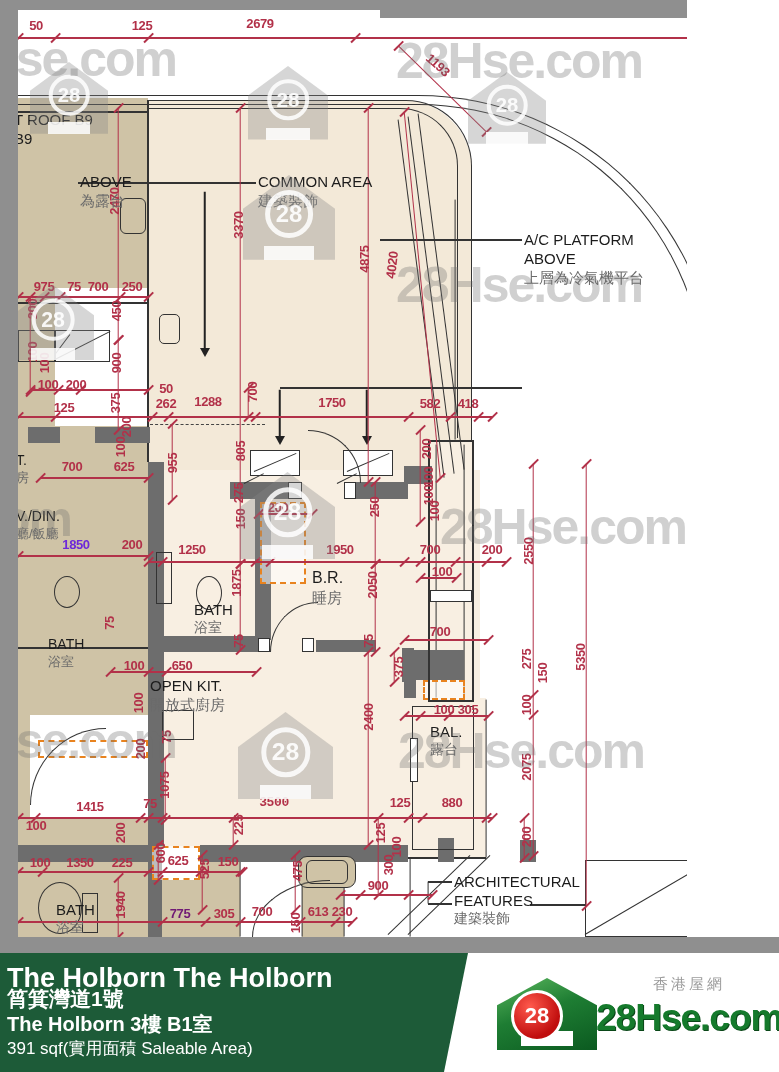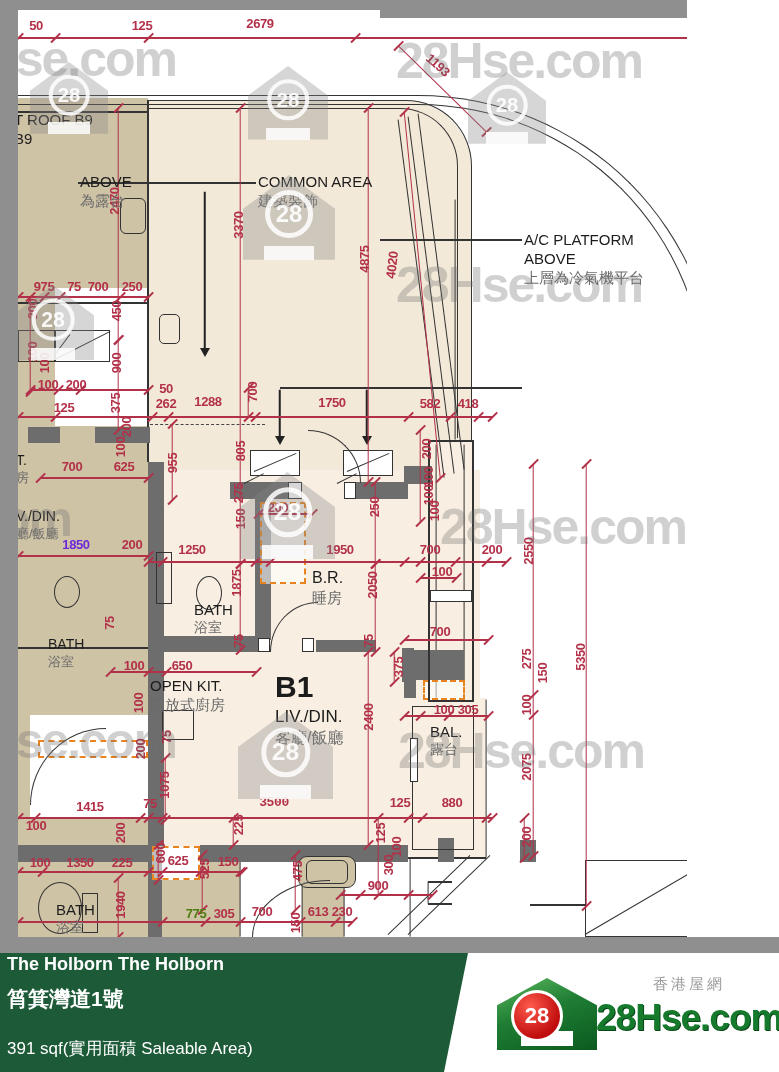--- a/index.html
+++ b/index.html
@@ -6,21 +6,21 @@
   #stage{position:relative;width:779px;height:1072px;background:#ffffff;overflow:hidden;
          font-family:"Liberation Sans","DejaVu Sans",sans-serif;}
   #plan{position:absolute;left:0;top:0;width:687px;height:953px;overflow:hidden;}
   .dimlab{position:absolute;font-weight:700;font-size:13px;letter-spacing:-0.4px;white-space:nowrap;}
   .rlab{position:absolute;line-height:1.28;white-space:nowrap;}
   .wmtext{position:absolute;font-weight:700;font-size:50px;letter-spacing:-2px;color:rgba(110,110,110,0.32);white-space:nowrap;}
   .footer-band{position:absolute;left:0;top:937px;width:779px;height:16px;}
   .footer{position:absolute;left:0;top:953px;width:779px;height:119px;background:#ffffff;}
   .fgreen{position:absolute;left:0;top:0;width:480px;height:119px;}
   .ftxt{position:absolute;color:#fff;white-space:nowrap;left:7px;}
-  .f1{top:1px;font-size:18px;font-weight:700;}
+  .f1{top:10px;font-size:27px;font-weight:700;}
   .f2{top:32px;font-size:21px;font-weight:700;}
   .f3{top:58px;font-size:20px;font-weight:600;}
   .f4{top:84px;font-size:17px;font-weight:400;}
   .flogo{position:absolute;left:497px;top:25px;width:100px;height:72px;}
   .flogo .roof{position:absolute;left:0;top:0;width:100%;height:100%;
      clip-path:polygon(50% 0,100% 38%,100% 100%,0 100%,0 38%);
      background:linear-gradient(160deg,#5cb85f 0%,#1e7d33 45%,#0b5a20 100%);}
   .flogo .base{position:absolute;left:24%;bottom:6%;width:52%;height:20%;background:#fff;}
   .flogo .ring{position:absolute;left:14px;top:12px;width:46px;height:46px;border-radius:50%;
      background:radial-gradient(circle at 35% 30%,#ff5a4d,#c00d0d 70%);border:3px solid #fff;
@@ -395,21 +395,21 @@
       <div class="dimlab" style="position: absolute; left: 40px; top: 862px; color: rgb(178, 49, 73); transform: translate(-50%, -50%);">100</div>
       <div class="dimlab" style="position: absolute; left: 80px; top: 862px; color: rgb(178, 49, 73); transform: translate(-50%, -50%);">1350</div>
       <div class="dimlab" style="position: absolute; left: 122px; top: 862px; color: rgb(178, 49, 73); transform: translate(-50%, -50%);">225</div>
       <div class="dimlab" style="position: absolute; left: 178px; top: 860px; color: rgb(178, 49, 73); transform: translate(-50%, -50%);">625</div>
       <div class="dimlab" style="position: absolute; left: 228px; top: 861px; color: rgb(178, 49, 73); transform: translate(-50%, -50%);">150</div>
       <div class="dimlab" style="position: absolute; left: 160px; top: 853px; color: rgb(178, 49, 73); transform: translate(-50%, -50%) rotate(-90deg);">600</div>
       <div class="dimlab" style="position: absolute; left: 204px; top: 869px; color: rgb(178, 49, 73); transform: translate(-50%, -50%) rotate(-90deg);">525</div>
       <div class="dimlab" style="position: absolute; left: 297px; top: 871px; color: rgb(178, 49, 73); transform: translate(-50%, -50%) rotate(-90deg);">475</div>
       <div class="dimlab" style="position: absolute; left: 120px; top: 905px; color: rgb(178, 49, 73); transform: translate(-50%, -50%) rotate(-90deg);">1940</div>
       <div class="dimlab" style="position: absolute; left: 295px; top: 923px; color: rgb(178, 49, 73); transform: translate(-50%, -50%) rotate(-90deg);">150</div>
-      <div class="dimlab" style="position: absolute; left: 180px; top: 913px; color: #4d7c0f; transform: translate(-50%, -50%); margin-left: 16px;">775</div>
+      <div class="dimlab" style="position: absolute; left: 180px; top: 913px; color: #701a75; transform: translate(-50%, -50%);">775</div>
       <div class="dimlab" style="position: absolute; left: 224px; top: 913px; color: rgb(178, 49, 73); transform: translate(-50%, -50%);">305</div>
       <div class="dimlab" style="position: absolute; left: 262px; top: 911px; color: rgb(178, 49, 73); transform: translate(-50%, -50%);">700</div>
       <div class="dimlab" style="position: absolute; left: 318px; top: 911px; color: rgb(178, 49, 73); transform: translate(-50%, -50%);">613</div>
       <div class="dimlab" style="position: absolute; left: 342px; top: 911px; color: rgb(178, 49, 73); transform: translate(-50%, -50%);">230</div>
       <div class="dimlab" style="position: absolute; left: 378px; top: 885px; color: rgb(178, 49, 73); transform: translate(-50%, -50%);">900</div>
       <div class="rlab" style="position: absolute; left: 14px; top: 110px;">
         <div style="color: rgb(28, 28, 28); font-size: 15px; font-weight: 400;">T ROOF B9</div>
         <div style="color: rgb(28, 28, 28); font-size: 15px; font-weight: 400;">B9</div>
       </div>
       <div class="rlab" style="position: absolute; left: 258px; top: 172px;">
@@ -430,44 +430,44 @@
         <div style="color: rgb(107, 107, 107); font-size: 15px; font-weight: 400;">睡房</div>
       </div>
       <div class="rlab" style="position: absolute; left: 194px; top: 600px;">
         <div style="color: rgb(28, 28, 28); font-size: 15px; font-weight: 400;">BATH</div>
         <div style="color: rgb(107, 107, 107); font-size: 14px; font-weight: 400;">浴室</div>
       </div>
       <div class="rlab" style="position: absolute; left: 150px; top: 676px;">
         <div style="color: rgb(28, 28, 28); font-size: 15px; font-weight: 400;">OPEN KIT.</div>
         <div style="color: rgb(107, 107, 107); font-size: 15px; font-weight: 400;">開放式廚房</div>
       </div>
-      <div class="rlab" style="position: absolute; left: 275px; top: 668px;">
-        <div style="color: rgb(28, 28, 28); font-size: 30px; font-weight: 700;">B1</div>
-        <div style="color: rgb(28, 28, 28); font-size: 17px; font-weight: 400;">LIV./DIN.</div>
-        <div style="color: rgb(107, 107, 107); font-size: 16px; font-weight: 400;">客廳/飯廳</div>
-      </div>
       <div class="rlab" style="position: absolute; left: 430px; top: 722px;">
         <div style="color: rgb(28, 28, 28); font-size: 15px; font-weight: 400;">BAL.</div>
         <div style="color: rgb(107, 107, 107); font-size: 14px; font-weight: 400;">露台</div>
       </div>
       <div class="rlab" style="position: absolute; left: 16px; top: 452px;">
         <div style="color: rgb(28, 28, 28); font-size: 14px; font-weight: 400;">T.</div>
         <div style="color: rgb(107, 107, 107); font-size: 13px; font-weight: 400;">房</div>
       </div>
       <div class="rlab" style="position: absolute; left: 16px; top: 508px;">
         <div style="color: rgb(28, 28, 28); font-size: 14px; font-weight: 400;">V./DIN.</div>
         <div style="color: rgb(107, 107, 107); font-size: 13px; font-weight: 400;">廳/飯廳</div>
       </div>
       <div class="rlab" style="position: absolute; left: 48px; top: 636px;">
         <div style="color: rgb(28, 28, 28); font-size: 14px; font-weight: 400;">BATH</div>
         <div style="color: rgb(107, 107, 107); font-size: 13px; font-weight: 400;">浴室</div>
       </div>
       <div class="rlab" style="position: absolute; left: 56px; top: 900px;">
         <div style="color: rgb(28, 28, 28); font-size: 15px; font-weight: 400;">BATH</div>
         <div style="color: rgb(107, 107, 107); font-size: 14px; font-weight: 400;">浴室</div>
+      </div>
+      <div class="rlab" style="position: absolute; left: 454px; top: 872px;">
+        <div style="color: rgb(28, 28, 28); font-size: 15px; font-weight: 400;">ARCHITECTURAL</div>
+        <div style="color: rgb(28, 28, 28); font-size: 15px; font-weight: 400;">FEATURES</div>
+        <div style="color: rgb(107, 107, 107); font-size: 14px; font-weight: 400;">建築裝飾</div>
       </div>
       <div style="position: absolute; left: 30px; top: 62px; width: 78px; height: 71.76px;">
         <div style="position: absolute; left: 0px; top: 0px; width: 100%; height: 100%; background: rgba(135, 135, 135, 0.34); clip-path: polygon(50% 0px, 100% 40%, 100% 100%, 0px 100%, 0px 40%);"></div>
         <div style="position: absolute; left: 23%; bottom: 0px; width: 54%; height: 16%; background: rgba(255, 255, 255, 0.85);"></div>
         <div style="position: absolute; left: 50%; top: 46%; width: 40.56px; height: 40.56px; transform: translate(-50%, -50%); border: 4.68px solid rgba(255, 255, 255, 0.85); border-radius: 50%; box-sizing: border-box; color: rgba(255, 255, 255, 0.9); font-weight: 700; font-size: 20.28px; display: flex; align-items: center; justify-content: center;">28</div>
       </div>
       <div style="position: absolute; left: 248px; top: 66px; width: 80px; height: 73.6px;">
         <div style="position: absolute; left: 0px; top: 0px; width: 100%; height: 100%; background: rgba(135, 135, 135, 0.34); clip-path: polygon(50% 0px, 100% 40%, 100% 100%, 0px 100%, 0px 40%);"></div>
         <div style="position: absolute; left: 23%; bottom: 0px; width: 54%; height: 16%; background: rgba(255, 255, 255, 0.85);"></div>
         <div style="position: absolute; left: 50%; top: 46%; width: 41.6px; height: 41.6px; transform: translate(-50%, -50%); border: 4.8px solid rgba(255, 255, 255, 0.85); border-radius: 50%; box-sizing: border-box; color: rgba(255, 255, 255, 0.9); font-weight: 700; font-size: 20.8px; display: flex; align-items: center; justify-content: center;">28</div>
@@ -527,20 +527,21 @@
       <div style="position: absolute; left: 0px; top: 0px; width: 18px; height: 953px; background: rgb(143, 143, 143);"></div>
       <div style="position: absolute; left: 745px; top: 0px; width: 34px; height: 953px; background: rgb(143, 143, 143);"></div>
       <div style="position: absolute; left: 0px; top: 0px; width: 779px; height: 10px; background: rgb(143, 143, 143);"></div>
       <div style="position: absolute; left: 380px; top: 10px; width: 399px; height: 8px; background: rgb(143, 143, 143);"></div>
     </div>
   <div class="footer-band" style="background: rgb(143, 143, 143);"></div>
   <div class="footer">
     <div class="fgreen" style="background: rgb(29, 91, 56); clip-path: polygon(0px 0px, 468px 0px, 444px 100%, 0px 100%);"></div>
     <div class="ftxt f1">The Holborn The Holborn</div>
     <div class="ftxt f2">筲箕灣道1號</div>
+    <div class="ftxt f3">The Holborn 3樓 B1室</div>
     <div class="ftxt f4">391 sqf(實用面積 Saleable Area)</div>
     <div class="flogo">
       <div class="roof"></div>
       <div class="base"></div>
       <div class="ring">28</div>
     </div>
     <div class="fbrand">28Hse.com</div>
     <div class="fcn">香港屋網</div>
   </div>
 </div>

